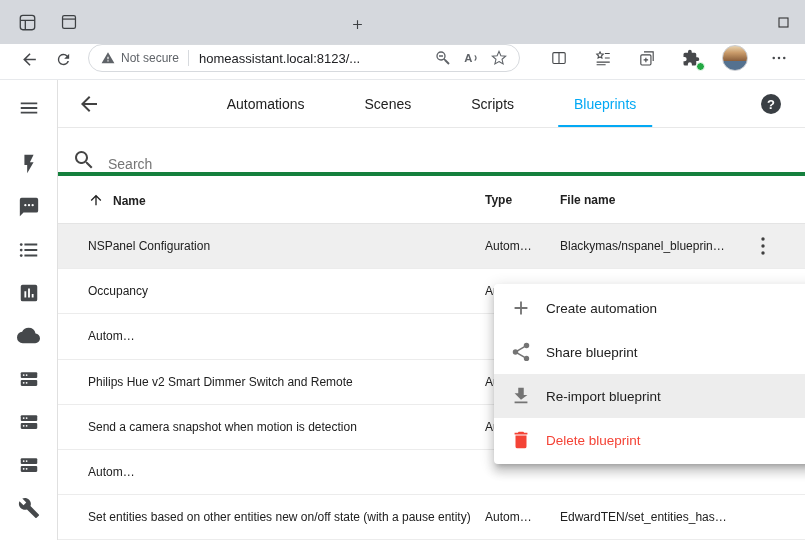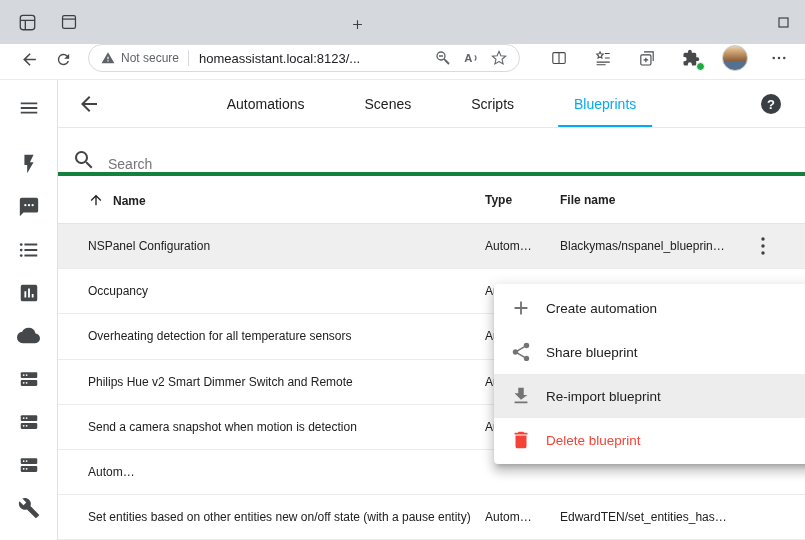--- a/index.html
+++ b/index.html
@@ -334,21 +334,20 @@
           </svg>
       </div>
     </div>
     <div class="trow">
       <div class="cell">Occupancy</div>
       <div class="cell">Autom…</div>
       <div class="cell"></div>
         <div></div>
     </div>
     <div class="trow">
-      <div class="cell">Overheating detection for all temperature sensors</div>
       <div class="cell">Autom…</div>
       <div class="cell"></div>
         <div></div>
     </div>
     <div class="trow">
       <div class="cell">Philips Hue v2 Smart Dimmer Switch and Remote</div>
       <div class="cell">Autom…</div>
       <div class="cell"></div>
         <div></div>
     </div>

